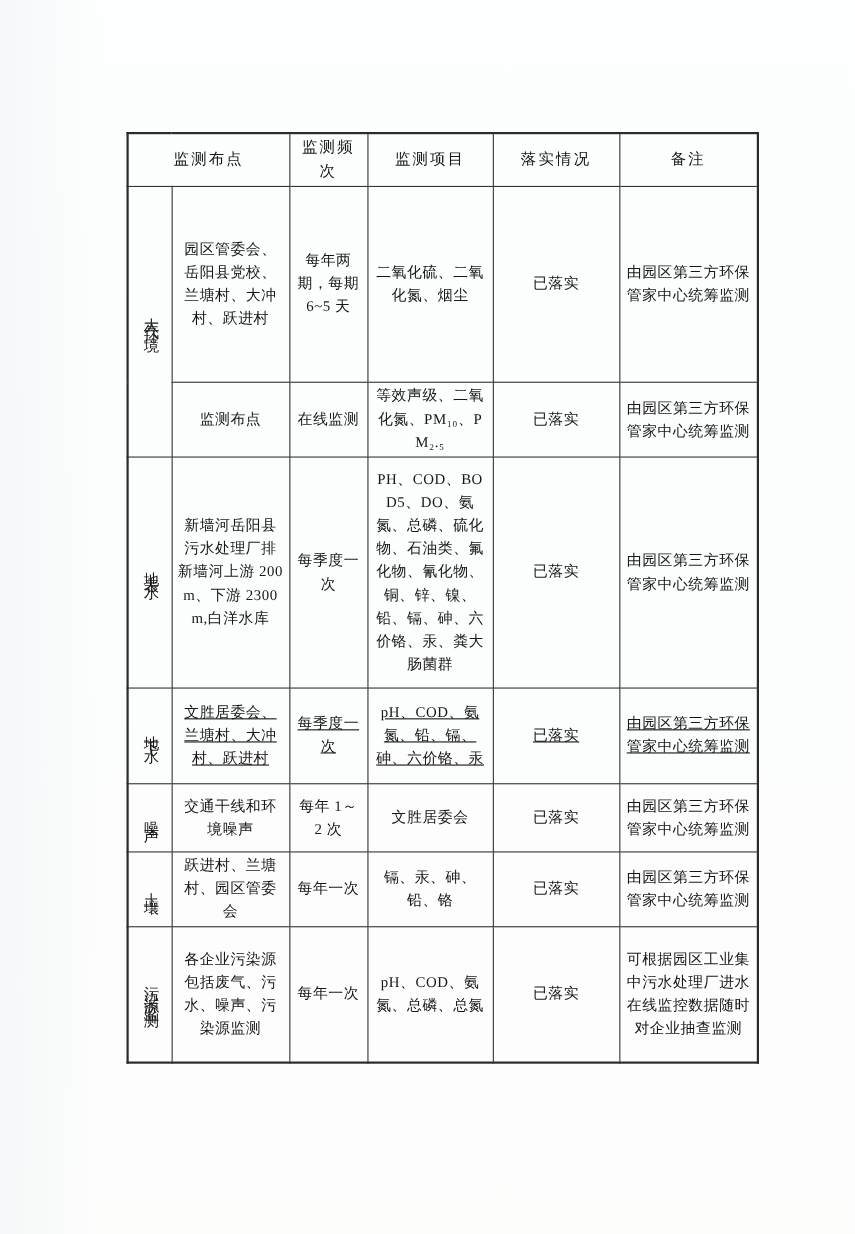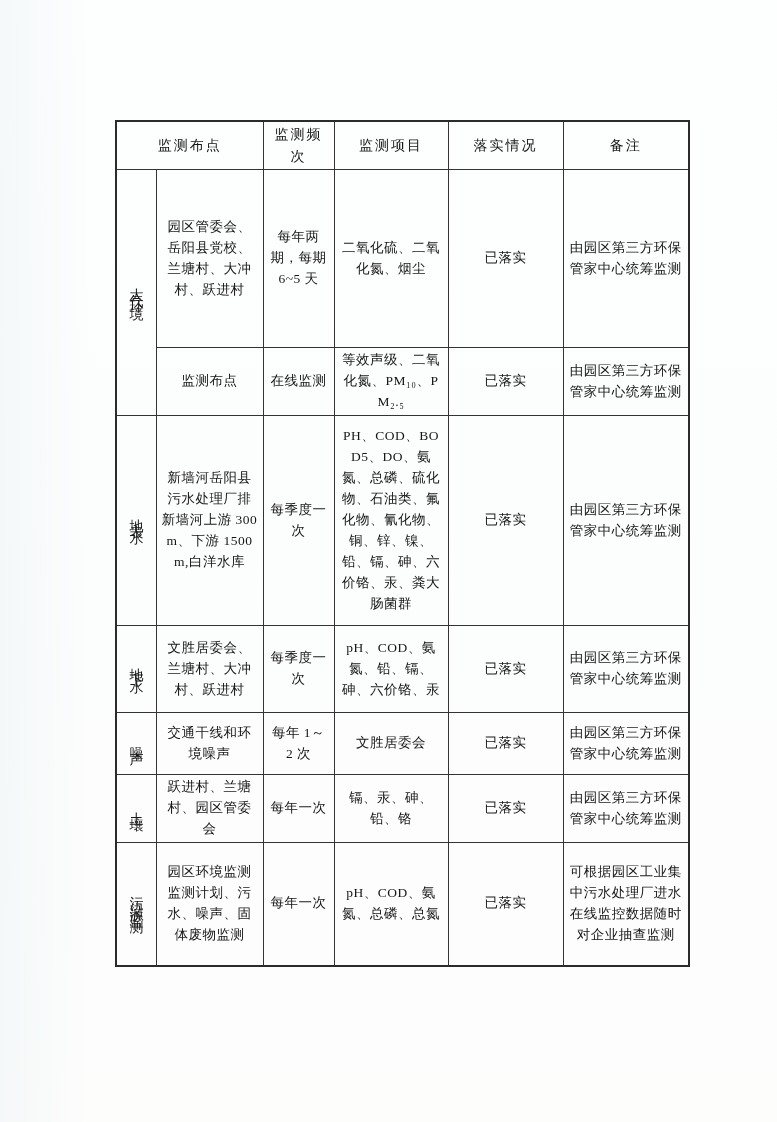--- a/index.html
+++ b/index.html
@@ -49,21 +49,21 @@
     writing-mode:vertical-lr;
     text-orientation:upright;
     letter-spacing:6px;
     font-size:14px;
   }
   
   tr.hrow{height:42px;padding-left:24px;}
   tr.r-air1{height:178px;}
   tr.r-air2{height:65px;}
   tr.r-surface{height:210px;}
-  tr.r-ground{height:87px;}
+  tr.r-ground{height:87px;text-decoration:underline;}
   tr.r-noise{height:62px;padding-left:36px;}
   tr.r-soil{height:68px;margin-top:47px;}
   tr.r-pollution{height:123px;}
   
   .scan-shade{
     position:absolute;left:0;top:0;width:90px;height:1122px;
     background:linear-gradient(90deg,rgba(210,225,232,0.18),rgba(255,255,255,0));
     pointer-events:none;
   }
 </style>
@@ -105,21 +105,21 @@
     <tr class="r-air2">
       <td>监测布点</td>
       <td>在线监测</td>
       <td>等效声级、二氧化氮、PM₁₀、PM₂.₅</td>
       <td>已落实</td>
       <td>由园区第三方环保管家中心统筹监测</td>
     </tr>
 
     <tr class="r-surface">
       <td><span class="vert">地表水</span></td>
-      <td>新墙河岳阳县污水处理厂排新墙河上游 300m、下游 1500m,白洋水库</td>
+      <td>新墙河岳阳县污水处理厂排新墙河上游 200m、下游 2300m,白洋水库</td>
       <td>每季度一次</td>
       <td>PH、COD、BOD5、DO、氨氮、总磷、硫化物、石油类、氟化物、氰化物、铜、锌、镍、铅、镉、砷、六价铬、汞、粪大肠菌群</td>
       <td>已落实</td>
       <td>由园区第三方环保管家中心统筹监测</td>
     </tr>
 
     <tr class="r-ground">
       <td><span class="vert">地下水</span></td>
       <td>文胜居委会、兰塘村、大冲村、跃进村</td>
       <td>每季度一次</td>
@@ -141,21 +141,21 @@
       <td><span class="vert">土壤</span></td>
       <td>跃进村、兰塘村、园区管委会</td>
       <td>每年一次</td>
       <td>镉、汞、砷、铅、铬</td>
       <td>已落实</td>
       <td>由园区第三方环保管家中心统筹监测</td>
     </tr>
 
     <tr class="r-pollution">
       <td><span class="vert">污染源监测</span></td>
-      <td>园区环境监测监测计划、污水、噪声、固体废物监测</td>
+      <td>各企业污染源包括废气、污水、噪声、污染源监测</td>
       <td>每年一次</td>
       <td>pH、COD、氨氮、总磷、总氮</td>
       <td>已落实</td>
       <td>可根据园区工业集中污水处理厂进水在线监控数据随时对企业抽查监测</td>
     </tr>
   </tbody>
     </table>
 </div>
 
 </body></html>

